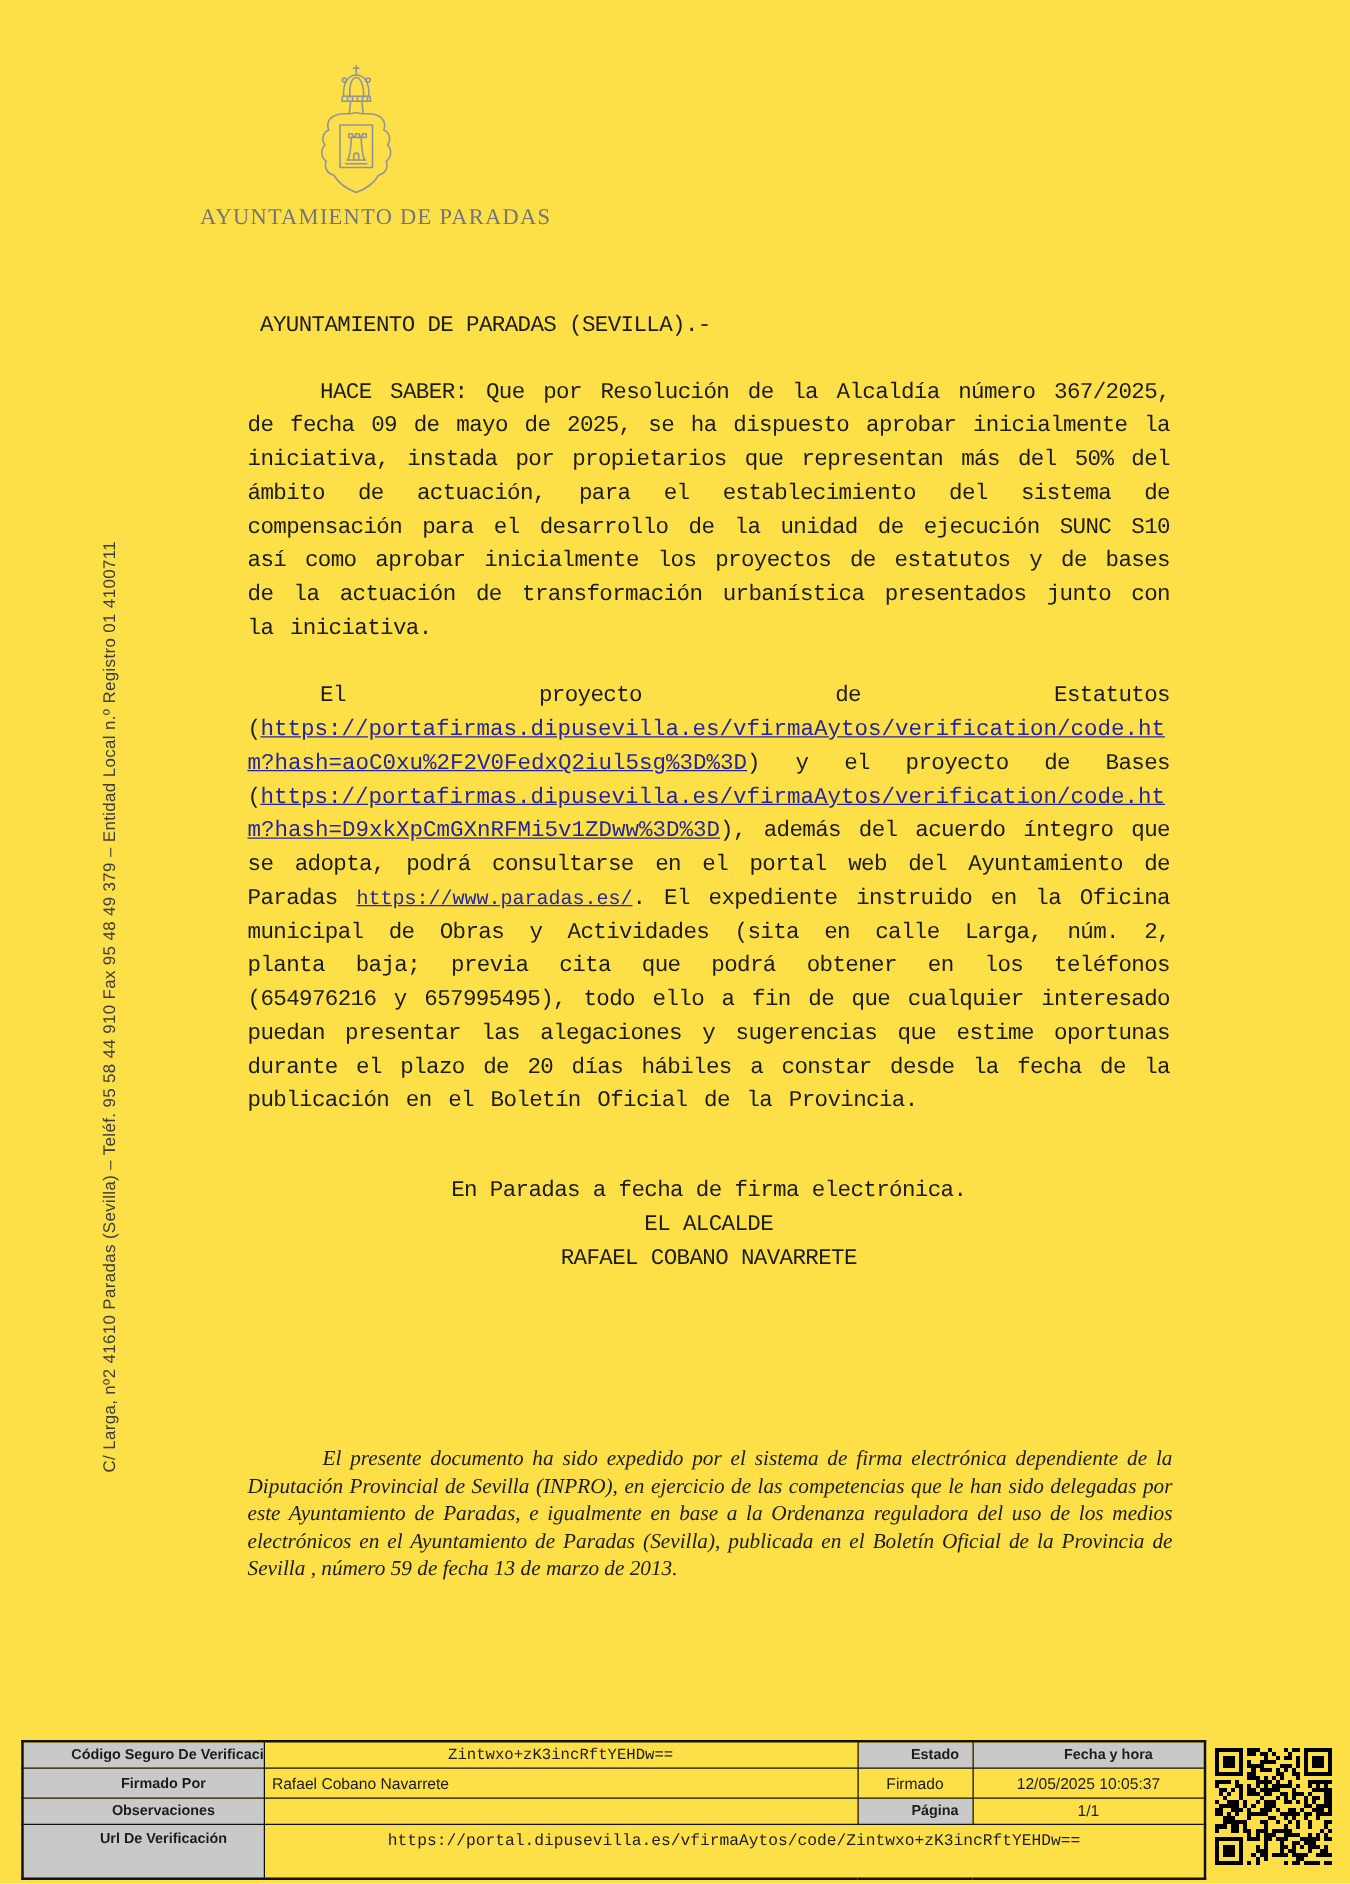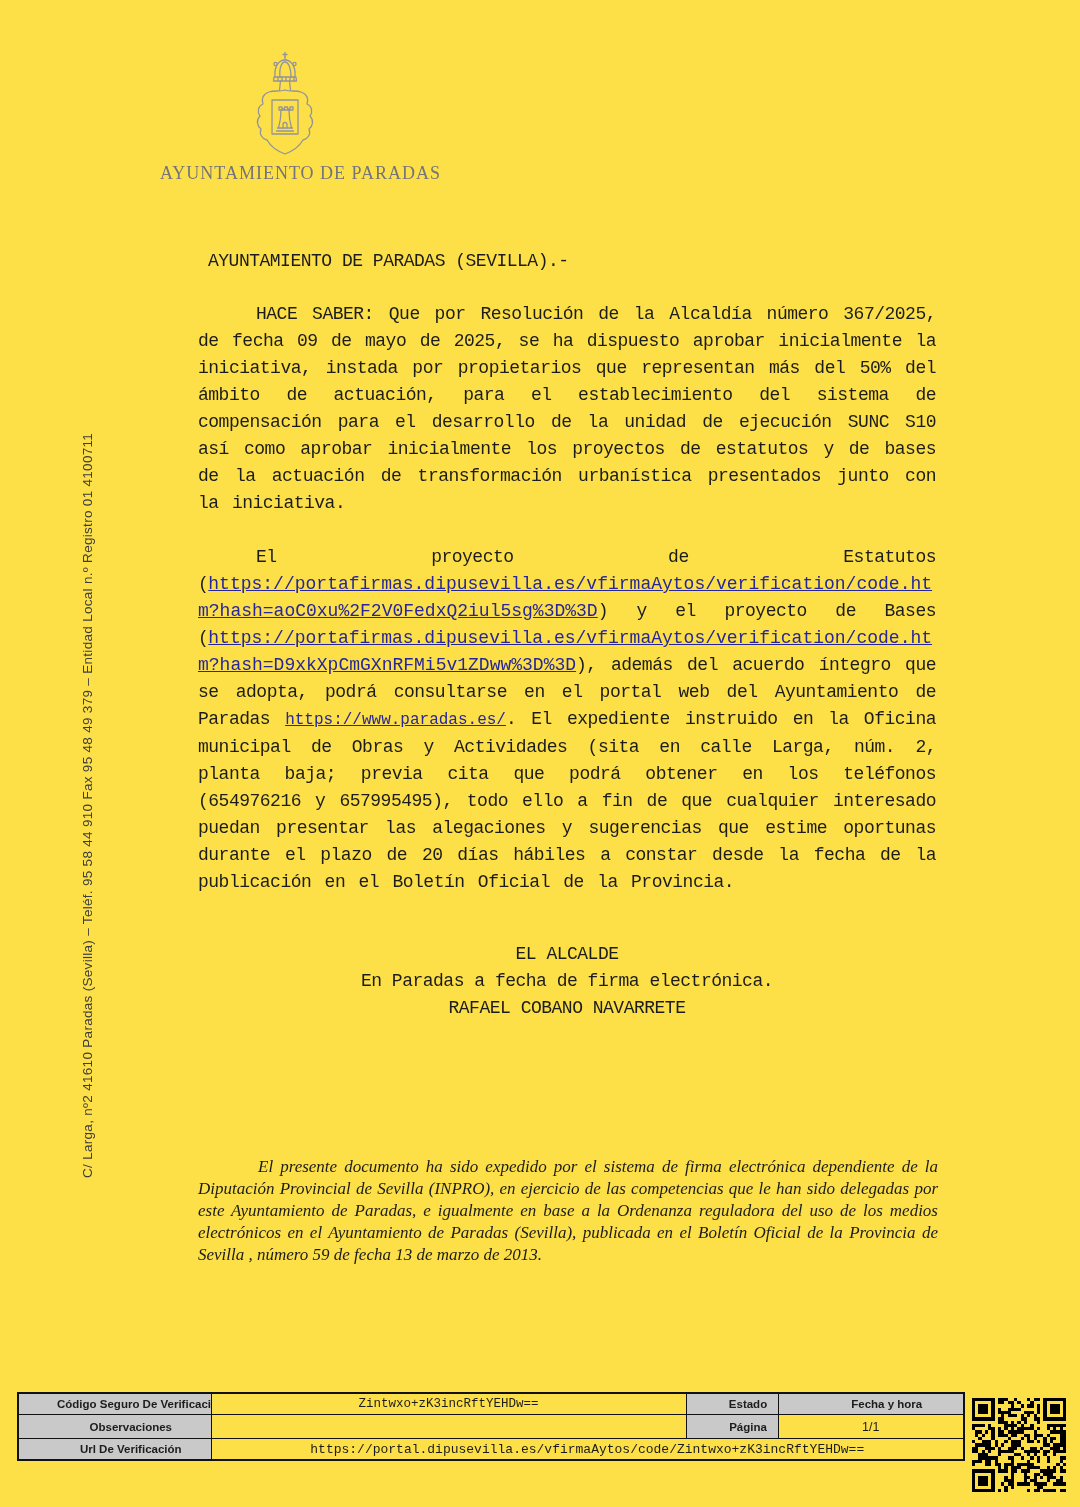--- a/index.html
+++ b/index.html
@@ -109,41 +109,47 @@
   <div class="vertical-text">C/ Larga, nº2  41610 Paradas (Sevilla) – Teléf. 95 58 44 910 Fax 95 48 49 379 – Entidad Local n.º Registro 01 4100711</div>
 
   <div class="doc-body">
     <div class="doc-heading">AYUNTAMIENTO DE PARADAS (SEVILLA).-</div>
 
     <p class="doc-para">HACE SABER: Que por Resolución de la Alcaldía número 367/2025, de fecha 09 de mayo de 2025, se ha dispuesto aprobar inicialmente la iniciativa, instada por propietarios que representan más del 50% del ámbito de actuación, para el establecimiento del sistema de compensación para el desarrollo de la unidad de ejecución SUNC S10 así como aprobar inicialmente los proyectos de estatutos y de bases de la actuación de transformación urbanística presentados junto con la iniciativa.</p>
 
     <p class="doc-para"><span>El proyecto de Estatutos (</span><a href="#" class="doc-link">https://portafirmas.dipusevilla.es/vfirmaAytos/verification/code.htm?hash=aoC0xu%2F2V0FedxQ2iul5sg%3D%3D</a><span>) y el proyecto de Bases (</span><a href="#" class="doc-link">https://portafirmas.dipusevilla.es/vfirmaAytos/verification/code.htm?hash=D9xkXpCmGXnRFMi5v1ZDww%3D%3D</a><span>), además del acuerdo íntegro que se adopta, podrá consultarse en el portal web del Ayuntamiento de Paradas </span><a href="#" class="doc-link doc-link-small">https://www.paradas.es/</a><span>. El expediente instruido en la Oficina municipal de Obras y Actividades (sita en calle Larga, núm. 2, planta baja; previa cita que podrá obtener en los teléfonos (654976216 y 657995495), todo ello a fin de que cualquier interesado puedan presentar las alegaciones y sugerencias que estime oportunas durante el plazo de 20 días hábiles a constar desde la fecha de la publicación en el Boletín Oficial de la Provincia.</span></p>
 
     <div class="closing">
+      <div>En Paradas a fecha de firma electrónica.</div>
       <div>EL ALCALDE</div>
-      <div>En Paradas a fecha de firma electrónica.</div>
       <div>RAFAEL COBANO NAVARRETE</div>
     </div>
   </div>
 
   <div class="disclaimer">El presente documento ha sido expedido por el sistema de firma electrónica dependiente de la Diputación Provincial de Sevilla (INPRO), en ejercicio de las competencias que le han sido delegadas por este Ayuntamiento de Paradas, e igualmente en base a la Ordenanza reguladora del uso de los medios electrónicos en el Ayuntamiento de Paradas (Sevilla), publicada en el Boletín Oficial de la Provincia de Sevilla , número 59 de fecha 13 de marzo de 2013.</div>
 
   <table class="vtable">
     <colgroup>
         <col style="width:193px">
         <col style="width:475px">
         <col style="width:92px">
         <col style="width:186px">
       </colgroup>
     <tbody>
         <tr>
       <td class="lbl">Código Seguro De Verificación</td>
       <td class="val mono">Zintwxo+zK3incRftYEHDw==</td>
       <td class="lbl">Estado</td>
       <td class="lbl">Fecha y hora</td>
+    </tr>
+    <tr>
+      <td class="lbl">Firmado Por</td>
+      <td class="val left">Rafael Cobano Navarrete</td>
+      <td class="val">Firmado</td>
+      <td class="val">12/05/2025 10:05:37</td>
     </tr>
     <tr>
       <td class="lbl">Observaciones</td>
       <td class="val left"></td>
       <td class="lbl">Página</td>
       <td class="val">1/1</td>
     </tr>
     <tr>
       <td class="lbl">Url De Verificación</td>
       <td class="val mono url" colspan="3">https://portal.dipusevilla.es/vfirmaAytos/code/Zintwxo+zK3incRftYEHDw==</td>

